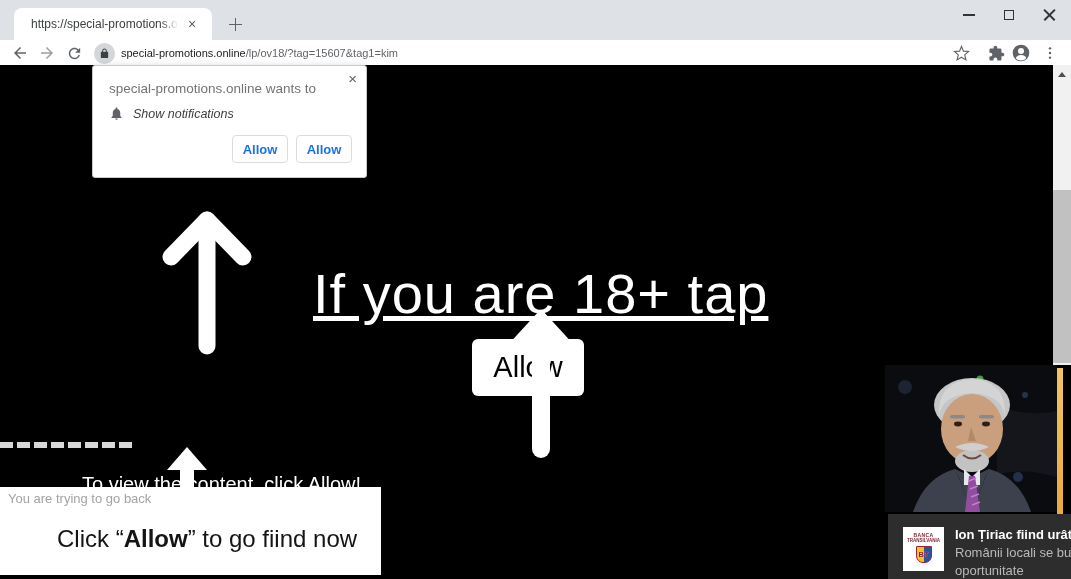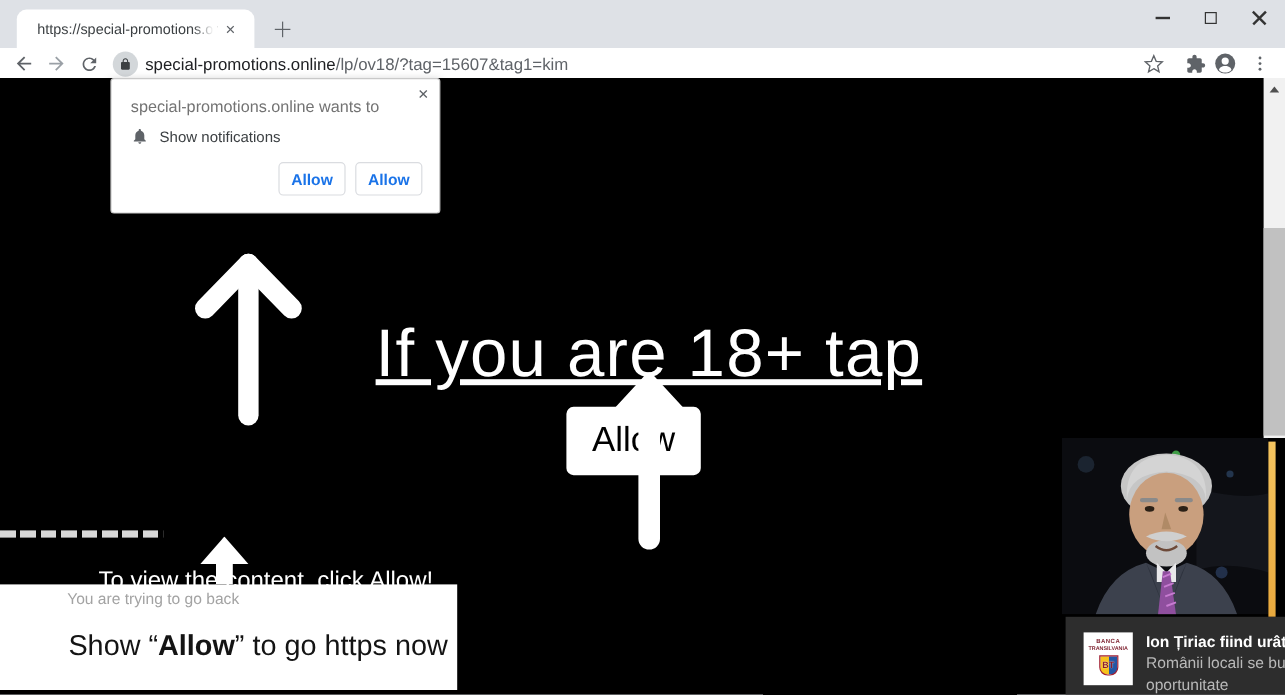--- a/index.html
+++ b/index.html
@@ -27,48 +27,48 @@
   .max-glyph{width:10px;height:10px;border:1.5px solid #333;box-sizing:border-box;}
   .close-glyph{position:relative;width:13px;height:13px;}
   .close-glyph::before,.close-glyph::after{content:"";position:absolute;left:-1px;top:5.6px;width:15px;height:1.6px;background:#333;}
   .close-glyph::before{transform:rotate(45deg);} .close-glyph::after{transform:rotate(-45deg);}
 
   
   .toolbar{left:0;top:40px;width:1071px;height:25px;background:#fff;border-bottom:1px solid #d6d6d6;}
   .nav-btn{top:43px;width:20px;height:20px;display:flex;align-items:center;justify-content:center;}
   .addr{left:94px;top:42px;height:22px;display:flex;align-items:center;}
   .lock-badge{width:21px;height:21px;border-radius:50%;background:#d3d7da;display:flex;align-items:center;justify-content:center;margin-right:6px;}
-  .url{font-size:14px;color:#202124;white-space:nowrap;}
+  .url{font-size:11px;color:#202124;white-space:nowrap;}
   .url .path{color:#5f6368;}
 
   
   .perm-dialog{left:92px;top:65px;width:273px;height:111px;background:#fff;border:1px solid #c9c9c9;
        border-radius:3px;box-shadow:0 3px 8px rgba(0,0,0,.3);z-index:30;}
   .dlg-close{position:absolute;top:5px;right:9px;font-size:15px;color:#5f6368;line-height:1;}
   .dlg-title{position:absolute;left:16px;top:15px;font-size:13.5px;color:#737373;white-space:nowrap;}
-  .perm-row{position:absolute;left:16px;top:40px;display:flex;align-items:center;gap:9px;}
+  .perm-row{position:absolute;left:16px;top:40px;display:flex;align-items:center;gap:9px;font-style:italic;}
   .perm-text{font-size:12.5px;color:#3c4043;}
   .dlg-actions{position:absolute;right:14px;bottom:14px;display:flex;gap:8px;}
   .dlg-btn{width:54px;height:26px;border:1px solid #dadce0;border-radius:4px;background:#fff;
        color:#1a73e8;font-size:13px;font-weight:bold;display:flex;align-items:center;justify-content:center;}
 
   
   .page-bg{left:0;top:65px;width:1071px;height:514px;background:#000;}
   .headline{left:313px;top:261px;font-size:56px;color:#fff;white-space:nowrap;letter-spacing:1px;z-index:5;text-decoration:underline;}
   .instruction{left:82px;top:425px;font-size:20px;color:#fff;white-space:nowrap;z-index:6;margin-top:48px;}
   .dashes{left:0;top:442px;width:136px;height:6px;z-index:5;
        background:repeating-linear-gradient(90deg,#d8d8d8 0 13px,rgba(0,0,0,0) 13px 17px);}
   .big-arrow{left:160px;top:208px;z-index:5;}
   .allow-box{left:472px;top:339px;width:112px;height:57px;background:#fff;border-radius:6px;
        display:flex;align-items:center;justify-content:center;z-index:5;}
   .allow-box-text{font-size:29px;color:#000;}
   .allow-arrow{left:496px;top:310px;z-index:6;}
   .small-arrow{left:165px;top:447px;z-index:5;}
   .back-overlay{left:0;top:487px;width:381px;height:88px;background:#fff;z-index:7;}
-  .back-small{position:absolute;left:8px;top:4px;font-size:13px;color:#a3a3a3;margin-left:48px;}
+  .back-small{position:absolute;left:8px;top:4px;font-size:13px;color:#a3a3a3;}
   .back-big{position:absolute;left:57px;top:38px;font-size:24px;color:#141414;white-space:nowrap;}
   .back-big b{font-weight:800;}
 
   
   .video-thumb{left:885px;top:365px;width:172px;height:147px;z-index:10;overflow:hidden;}
   .yellow-strip{left:1057px;top:368px;width:6px;height:146px;z-index:10;
        background:linear-gradient(180deg,#f4c45f,#e9a93e);}
   .news-card{left:888px;top:514px;width:183px;height:65px;background:#2d2d2d;z-index:11;overflow:hidden;}
   .bt-logo{position:absolute;left:15px;top:13px;width:41px;height:44px;background:#fff;
        display:flex;flex-direction:column;align-items:center;padding-top:5px;box-sizing:border-box;}
@@ -187,21 +187,21 @@
   <div class="abs dashes"></div>
   <div class="abs instruction">To view the content, click Allow!</div>
 
   <svg class="abs small-arrow" width="44" height="40" viewBox="0 0 44 40">
     <polygon points="22,0 2,23 42,23" fill="#fff"></polygon>
     <rect x="15" y="21" width="14" height="19" fill="#fff"></rect>
   </svg>
 
   <div class="abs back-overlay">
     <div class="back-small">You are trying to go back</div>
-    <div class="back-big"><span>Show “</span><b>Allow</b><span>” to go https now</span></div>
+    <div class="back-big"><span>Click “</span><b>Allow</b><span>” to go fiind now</span></div>
   </div>
 
   <div class="abs video-thumb">
     <svg width="172" height="147" viewBox="0 0 172 147" preserveAspectRatio="none">
       <rect width="172" height="147" fill="#0b0c10"></rect>
       <circle cx="20" cy="22" r="7" fill="#1b2430"></circle>
       <circle cx="150" cy="60" r="9" fill="#1d2533"></circle>
       <circle cx="95" cy="14" r="3.5" fill="#3f9c46"></circle>
       <circle cx="140" cy="30" r="3" fill="#23354d"></circle>
       <circle cx="160" cy="100" r="4" fill="#2b3a52"></circle>

